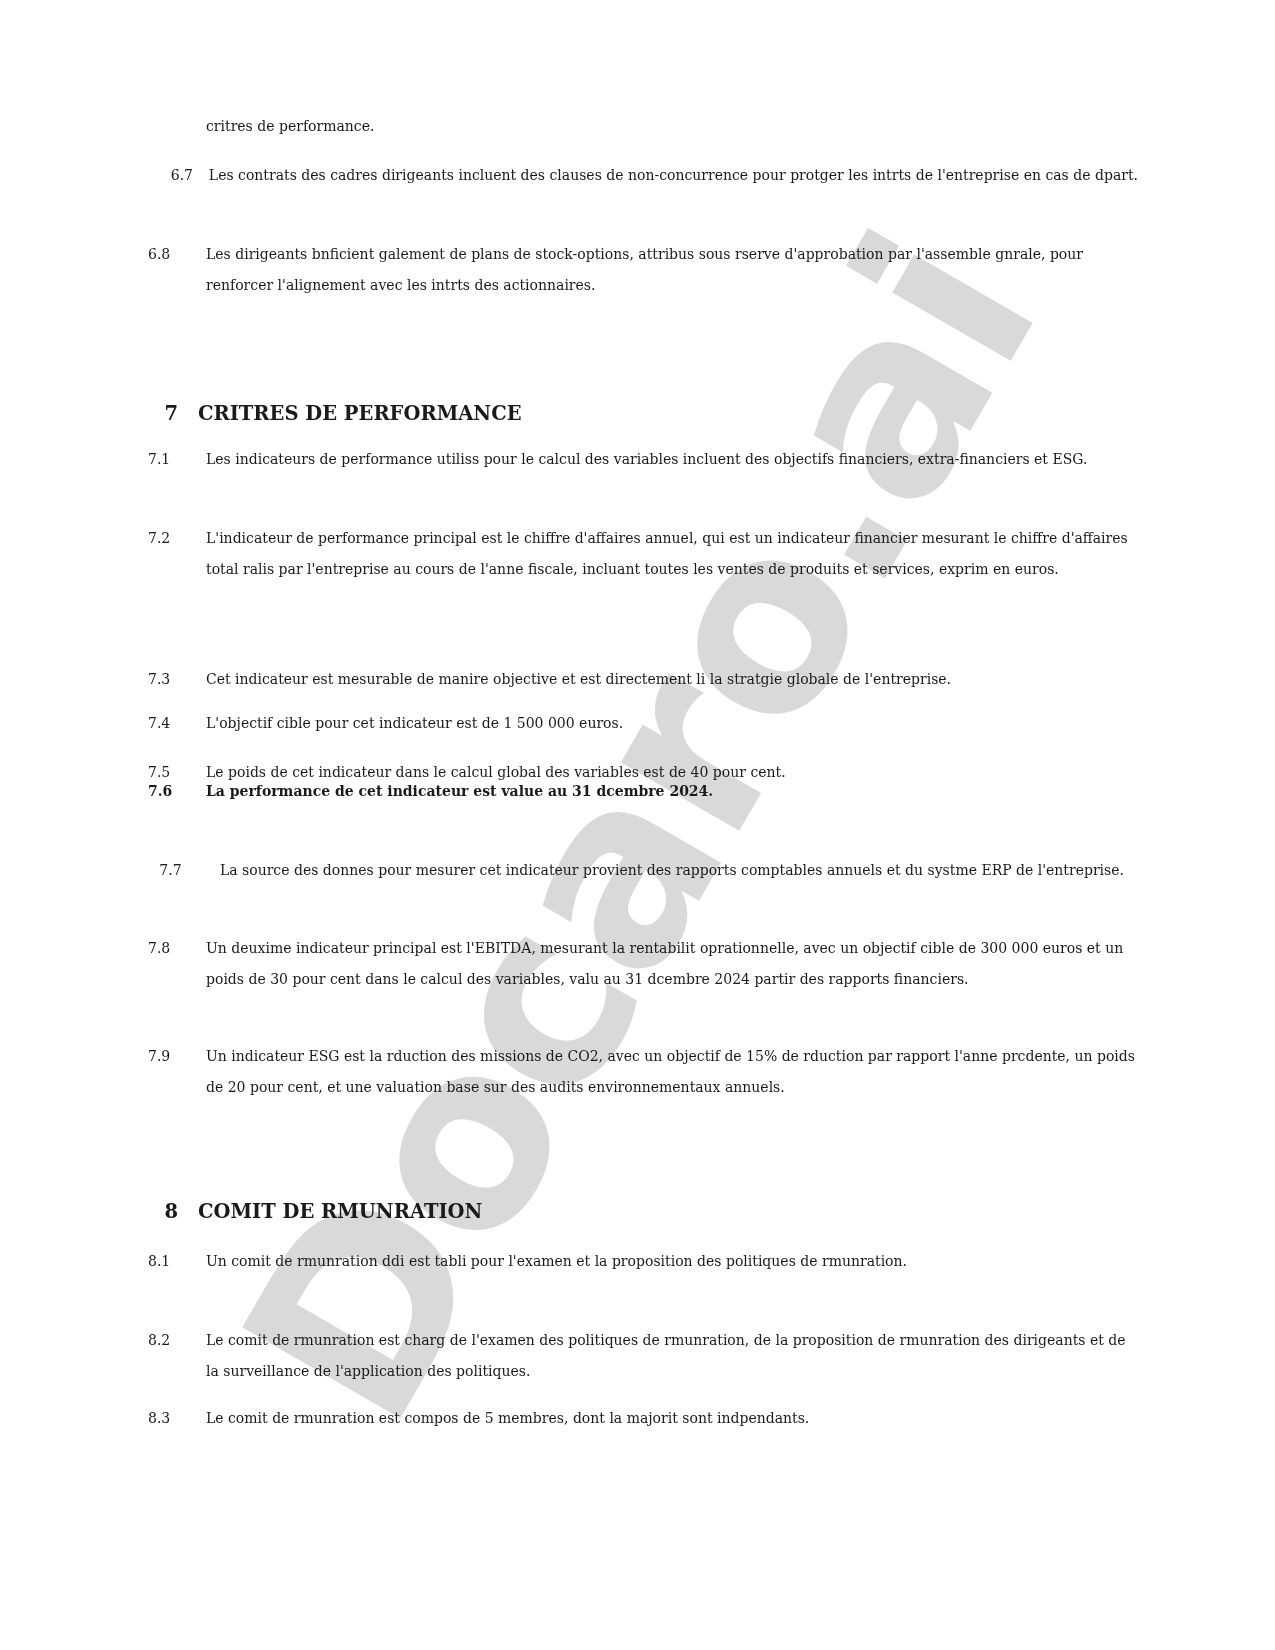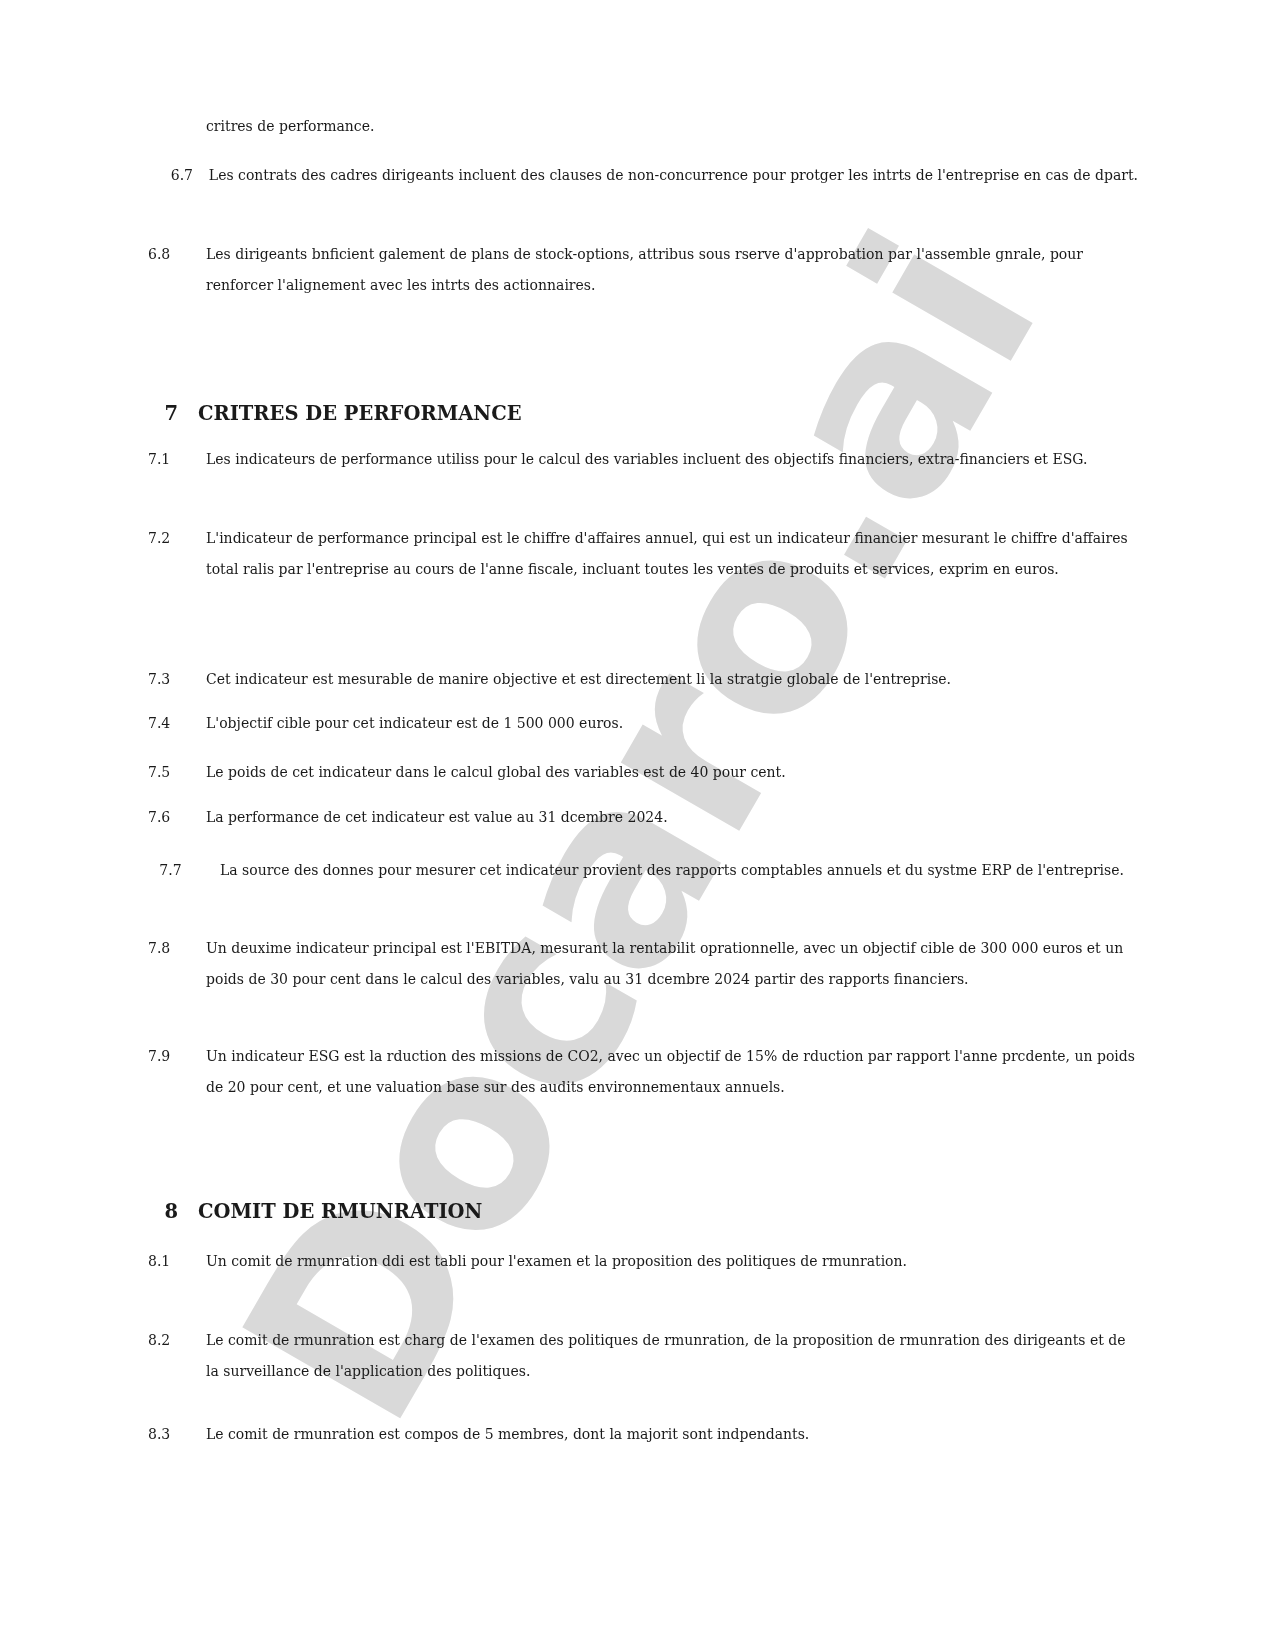--- a/index.html
+++ b/index.html
@@ -115,21 +115,21 @@
     <div class="para" style="top:708px;">
       <span class="num">7.4</span>
       <div class="text">L'objectif cible pour cet indicateur est de 1 500 000 euros.</div>
     </div>
 
     <div class="para" style="top:757px;">
       <span class="num">7.5</span>
       <div class="text">Le poids de cet indicateur dans le calcul global des variables est de 40 pour cent.</div>
     </div>
 
-    <div class="para" style="top:802px;">
+    <div class="para" style="top:776px;font-weight:bold;">
       <span class="num">7.6</span>
       <div class="text">La performance de cet indicateur est value au 31 dcembre 2024.</div>
     </div>
 
     <div class="para" style="top:855px;text-align:center;">
       <span class="num">7.7</span>
       <div class="text">La source des donnes pour mesurer cet indicateur provient des rapports comptables annuels et du systme ERP de l'entreprise.</div>
     </div>
 
     <div class="para" style="top:933px;">
@@ -149,19 +149,19 @@
     <div class="para" style="top:1246px;">
       <span class="num">8.1</span>
       <div class="text">Un comit de rmunration ddi est tabli pour l'examen et la proposition des politiques de rmunration.</div>
     </div>
 
     <div class="para" style="top:1325px;">
       <span class="num">8.2</span>
       <div class="text">Le comit de rmunration est charg de l'examen des politiques de rmunration, de la proposition de rmunration des dirigeants et de la surveillance de l'application des politiques.</div>
     </div>
 
-    <div class="para" style="top:1403px;margin-top:16px;">
+    <div class="para" style="top:1403px;">
       <span class="num">8.3</span>
       <div class="text">Le comit de rmunration est compos de 5 membres, dont la majorit sont indpendants.</div>
     </div>
 
   </div>
 </div>
 
 </body></html>

